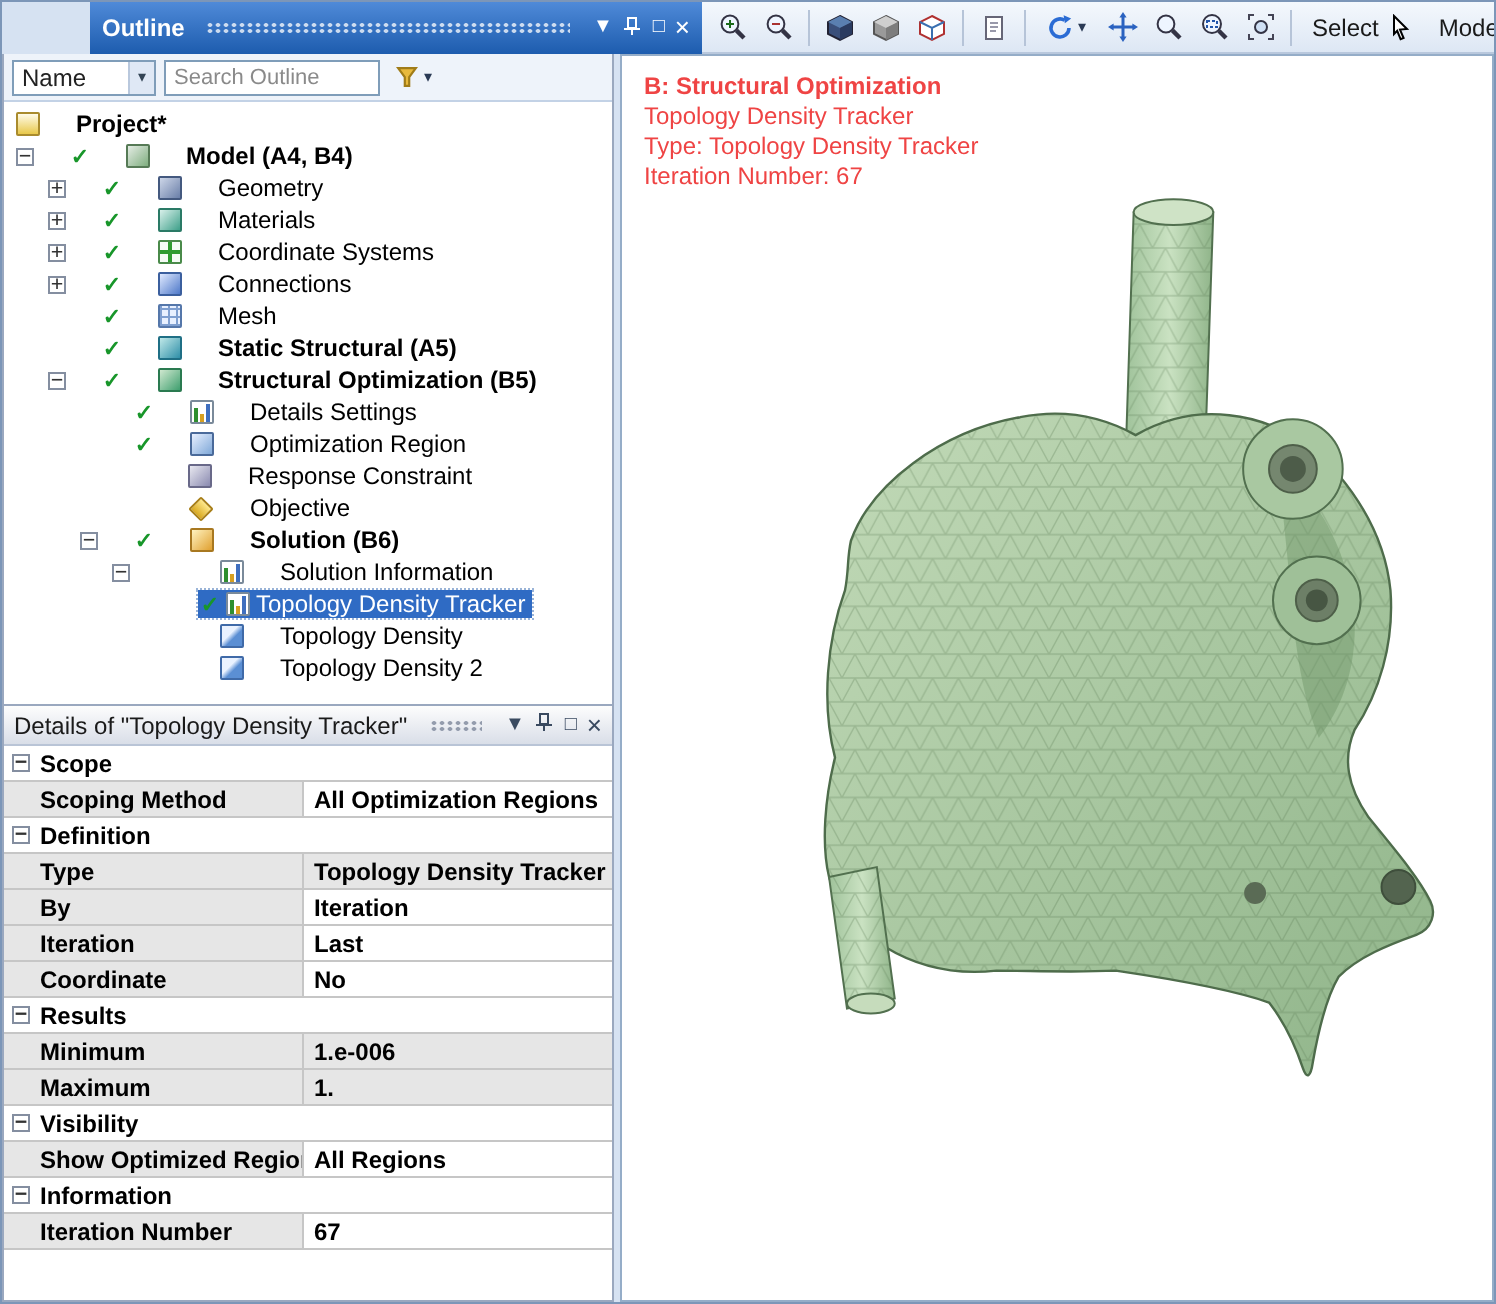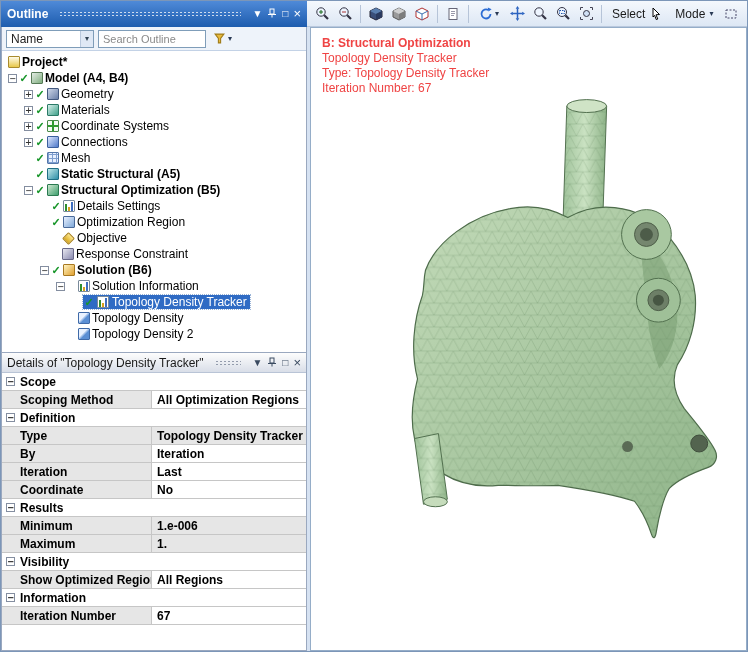--- a/index.html
+++ b/index.html
@@ -1,20 +1,20 @@
 <!DOCTYPE html>
 <html><head>
 <meta charset="utf-8">
 <style>
   * { box-sizing: border-box; margin:0; padding:0; }
   html,body { width:748px; height:652px; font-family:"Liberation Sans", sans-serif; background:#fff; }
   .app { width:748px; height:652px; border:1px solid #7c96b8; background:#d6e2f2; display:flex; flex-direction:column; overflow:hidden; }
 
   
-  .top-strip { height:26px; display:flex; flex:0 0 26px; }
+  .top-strip { height:26px; display:flex; flex:0 0 26px;margin-left:44px; }
   .outline-header { width:306px; flex:0 0 306px; background:linear-gradient(180deg,#4f8ad8,#1d5cae); color:#fff; display:flex; align-items:center; padding:0 6px; gap:5px; }
   .outline-header .title { font-weight:bold; font-size:12px; white-space:nowrap; }
   .grip { flex:1; height:6px; margin:0 6px; background-image:radial-gradient(rgba(255,255,255,.75) 1px, transparent 1.4px); background-size:4px 3px; }
   .hdr-ico { font-size:10px; line-height:10px; cursor:default; }
   .hdr-ico.close { font-size:13px; }
 
   .gfx-toolbar { flex:1; background:linear-gradient(#f4f8fd,#dde7f4); border-bottom:1px solid #b9c8dd; display:flex; align-items:center; padding:0 4px; gap:1px; }
   .tbtn { width:22px; height:22px; display:flex; align-items:center; justify-content:center; border:1px solid transparent; border-radius:2px; }
   .tbtn.wide { width:32px; gap:2px; }
   .tsep { width:1px; height:18px; background:#b6c4d8; margin:0 3px; flex:0 0 1px; }
@@ -23,28 +23,28 @@
 
   
   .main { flex:1; display:flex; min-height:0; }
   .left-col { width:306px; flex:0 0 306px; display:flex; flex-direction:column; }
   .splitter { width:3px; flex:0 0 3px; background:#d6e2f2; }
   .viewport { flex:1; background:#fff; border:1px solid #95adc8; position:relative; overflow:hidden; }
 
   
   .outline-body { height:326px; flex:0 0 326px; border:1px solid #9aa8bf; border-top:none; background:#fff; display:flex; flex-direction:column; }
   .filter-row { height:24px; flex:0 0 24px; display:flex; align-items:center; gap:4px; padding:0 4px; background:#eef3fa; border-bottom:1px solid #c3d2e6; }
-  .combo { width:88px; height:18px; background:#fff; border:1px solid #7f9db9; display:flex; align-items:center; font-size:12px; padding-left:4px; color:#222; }
+  .combo { width:72px; height:18px; background:#fff; border:1px solid #7f9db9; display:flex; align-items:center; font-size:12px; padding-left:4px; color:#222; }
   .combo .cbx { margin-left:auto; width:13px; height:100%; background:#dfe8f5; border-left:1px solid #b9c8dd; font-size:8px; display:flex; align-items:center; justify-content:center; color:#345; }
   .search { width:108px; height:18px; border:1px solid #7f9db9; font-size:11px; padding:0 4px; font-family:inherit; color:#333; }
   .search::placeholder { color:#8a8a8a; }
   .filter-btn { height:18px; display:flex; align-items:center; gap:3px; padding:0 4px; background:transparent; border:none; }
 
   .tree { flex:1; background:#fff; overflow:hidden; padding-top:3px; font-size:12px; }
-  .trow { display:flex; align-items:center; height:16px; gap:2px; white-space:nowrap; color:#000; }
+  .trow { display:flex; align-items:center; height:16px; gap:18px; white-space:nowrap; color:#000; }
   .trow .bold { font-weight:bold; }
   .exp { width:9px; height:9px; flex:0 0 9px; border:1px solid #848ea0; background:#fff; font-size:10px; line-height:7px; text-align:center; color:#333; font-family:"DejaVu Sans Mono", monospace; }
   .spx { width:9px; flex:0 0 9px; }
   .chk { color:#18962a; font-weight:bold; font-size:11px; width:10px; flex:0 0 10px; text-align:center; }
   .ticon { width:12px; height:12px; flex:0 0 12px; border-radius:1px; }
   .ic-project { background:linear-gradient(#fffbe8,#e8c84a); border:1px solid #a98b2d; }
   .ic-model { background:linear-gradient(135deg,#e4ecE4,#7fae7f); border:1px solid #567a56; }
   .ic-geometry { background:linear-gradient(135deg,#cdd6e8,#6a7fa8); border:1px solid #44597f; }
   .ic-materials { background:linear-gradient(135deg,#d8f0ea,#3fa08a); border:1px solid #2a7a66; }
   .ic-coord { background:linear-gradient(#2f9b2f,#2f9b2f) center/2px 10px no-repeat, linear-gradient(#2f9b2f,#2f9b2f) center/10px 2px no-repeat, #f4fbf4; border:1px solid #4a8a4a; }
@@ -276,28 +276,28 @@
           </div>
           <div class="trow" style="padding-left:38px">
             <span class="spx"></span>
             <span class="chk">✓</span>
             <span class="ticon ic-region"></span>
             <span>Optimization Region</span>
           </div>
           <div class="trow" style="padding-left:38px">
             <span class="spx"></span>
             <span class="spx"></span>
+            <span class="ticon ic-resp"></span>
+            <span>Response Constraint</span>
+          </div>
+          <div class="trow" style="padding-left:38px">
+            <span class="spx"></span>
+            <span class="spx"></span>
             <span class="ticon ic-objective"></span>
             <span>Objective</span>
-          </div>
-          <div class="trow" style="padding-left:38px">
-            <span class="spx"></span>
-            <span class="spx"></span>
-            <span class="ticon ic-resp"></span>
-            <span>Response Constraint</span>
           </div>
           <div class="trow" style="padding-left:38px">
             <span class="exp">−</span>
             <span class="chk">✓</span>
             <span class="ticon ic-solution"></span>
             <span class="bold">Solution (B6)</span>
           </div>
           <div class="trow" style="padding-left:54px">
             <span class="exp">−</span>
             <span class="spx"></span>

